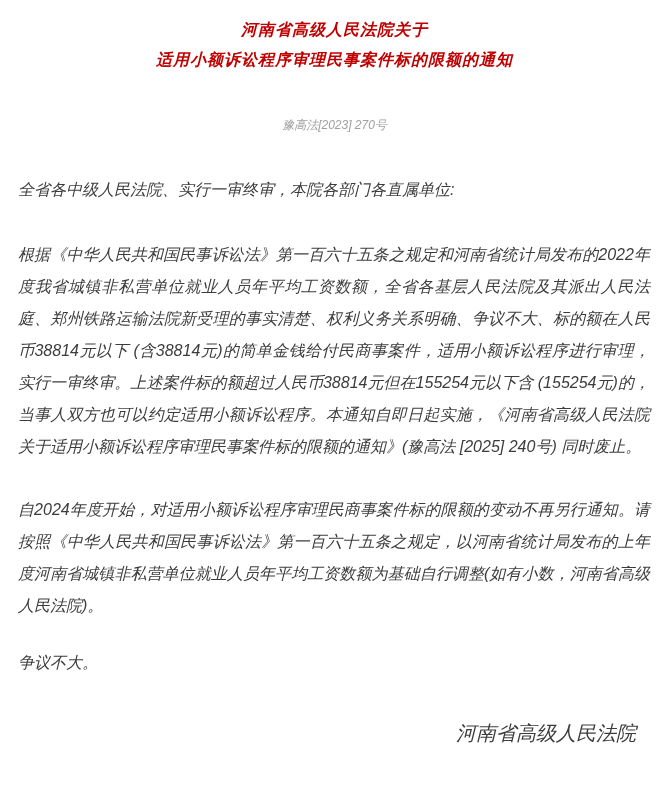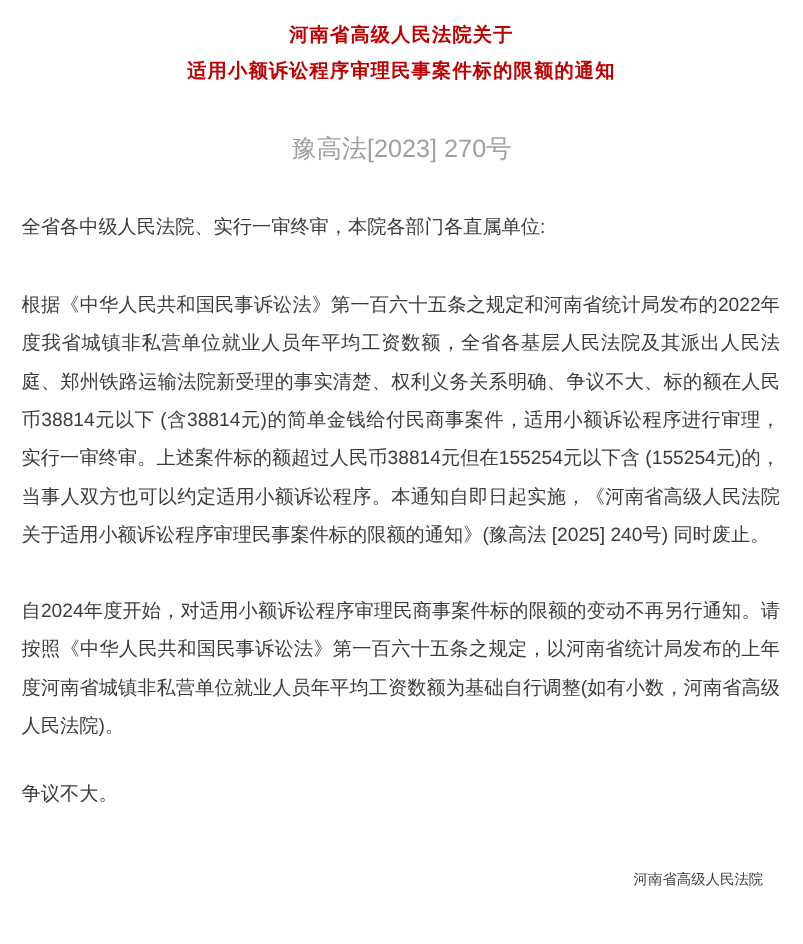--- a/index.html
+++ b/index.html
@@ -13,55 +13,56 @@
     background:#fff;
     font-family:"Liberation Sans","DejaVu Sans",sans-serif;
   }
   .page{
     position:relative;
     width:669px;
     height:787px;
     background:var(--background);
     overflow:hidden;
     box-sizing:border-box;
+    font-style:italic;
   }
   .title{
     padding-top:15px;
     text-align:center;
     color:var(--title-red);
     font-size:16px;
     font-weight:700;
     line-height:30px;
     letter-spacing:1px;
   }
   .docno{
     margin-top:34px;
     text-align:center;
     color:var(--doc-number-gray);
-    font-size:21px;
+    font-size:12px;
     line-height:32px;
   }
   .body-text{
     padding:0 19px 0 18px;
     color:var(--body-text);
     font-size:16px;
     line-height:32px;
   }
   .body-text p{margin:0;}
   .salutation{margin-top:33px !important;}
   .para{text-align:justify;}
   .p1{margin-top:33px !important;}
   .p2{margin-top:31px !important;}
   .closing{margin-top:25px !important;}
   .signature{
     margin-top:38px;
     padding-right:14px;
     text-align:right;
     color:var(--body-text);
-    font-size:12px;
+    font-size:20px;
     line-height:32px;
   }
 </style>
 </head>
 <body>
 
 <div class="page">
 
   <header class="title">
     <div>河南省高级人民法院关于</div>

